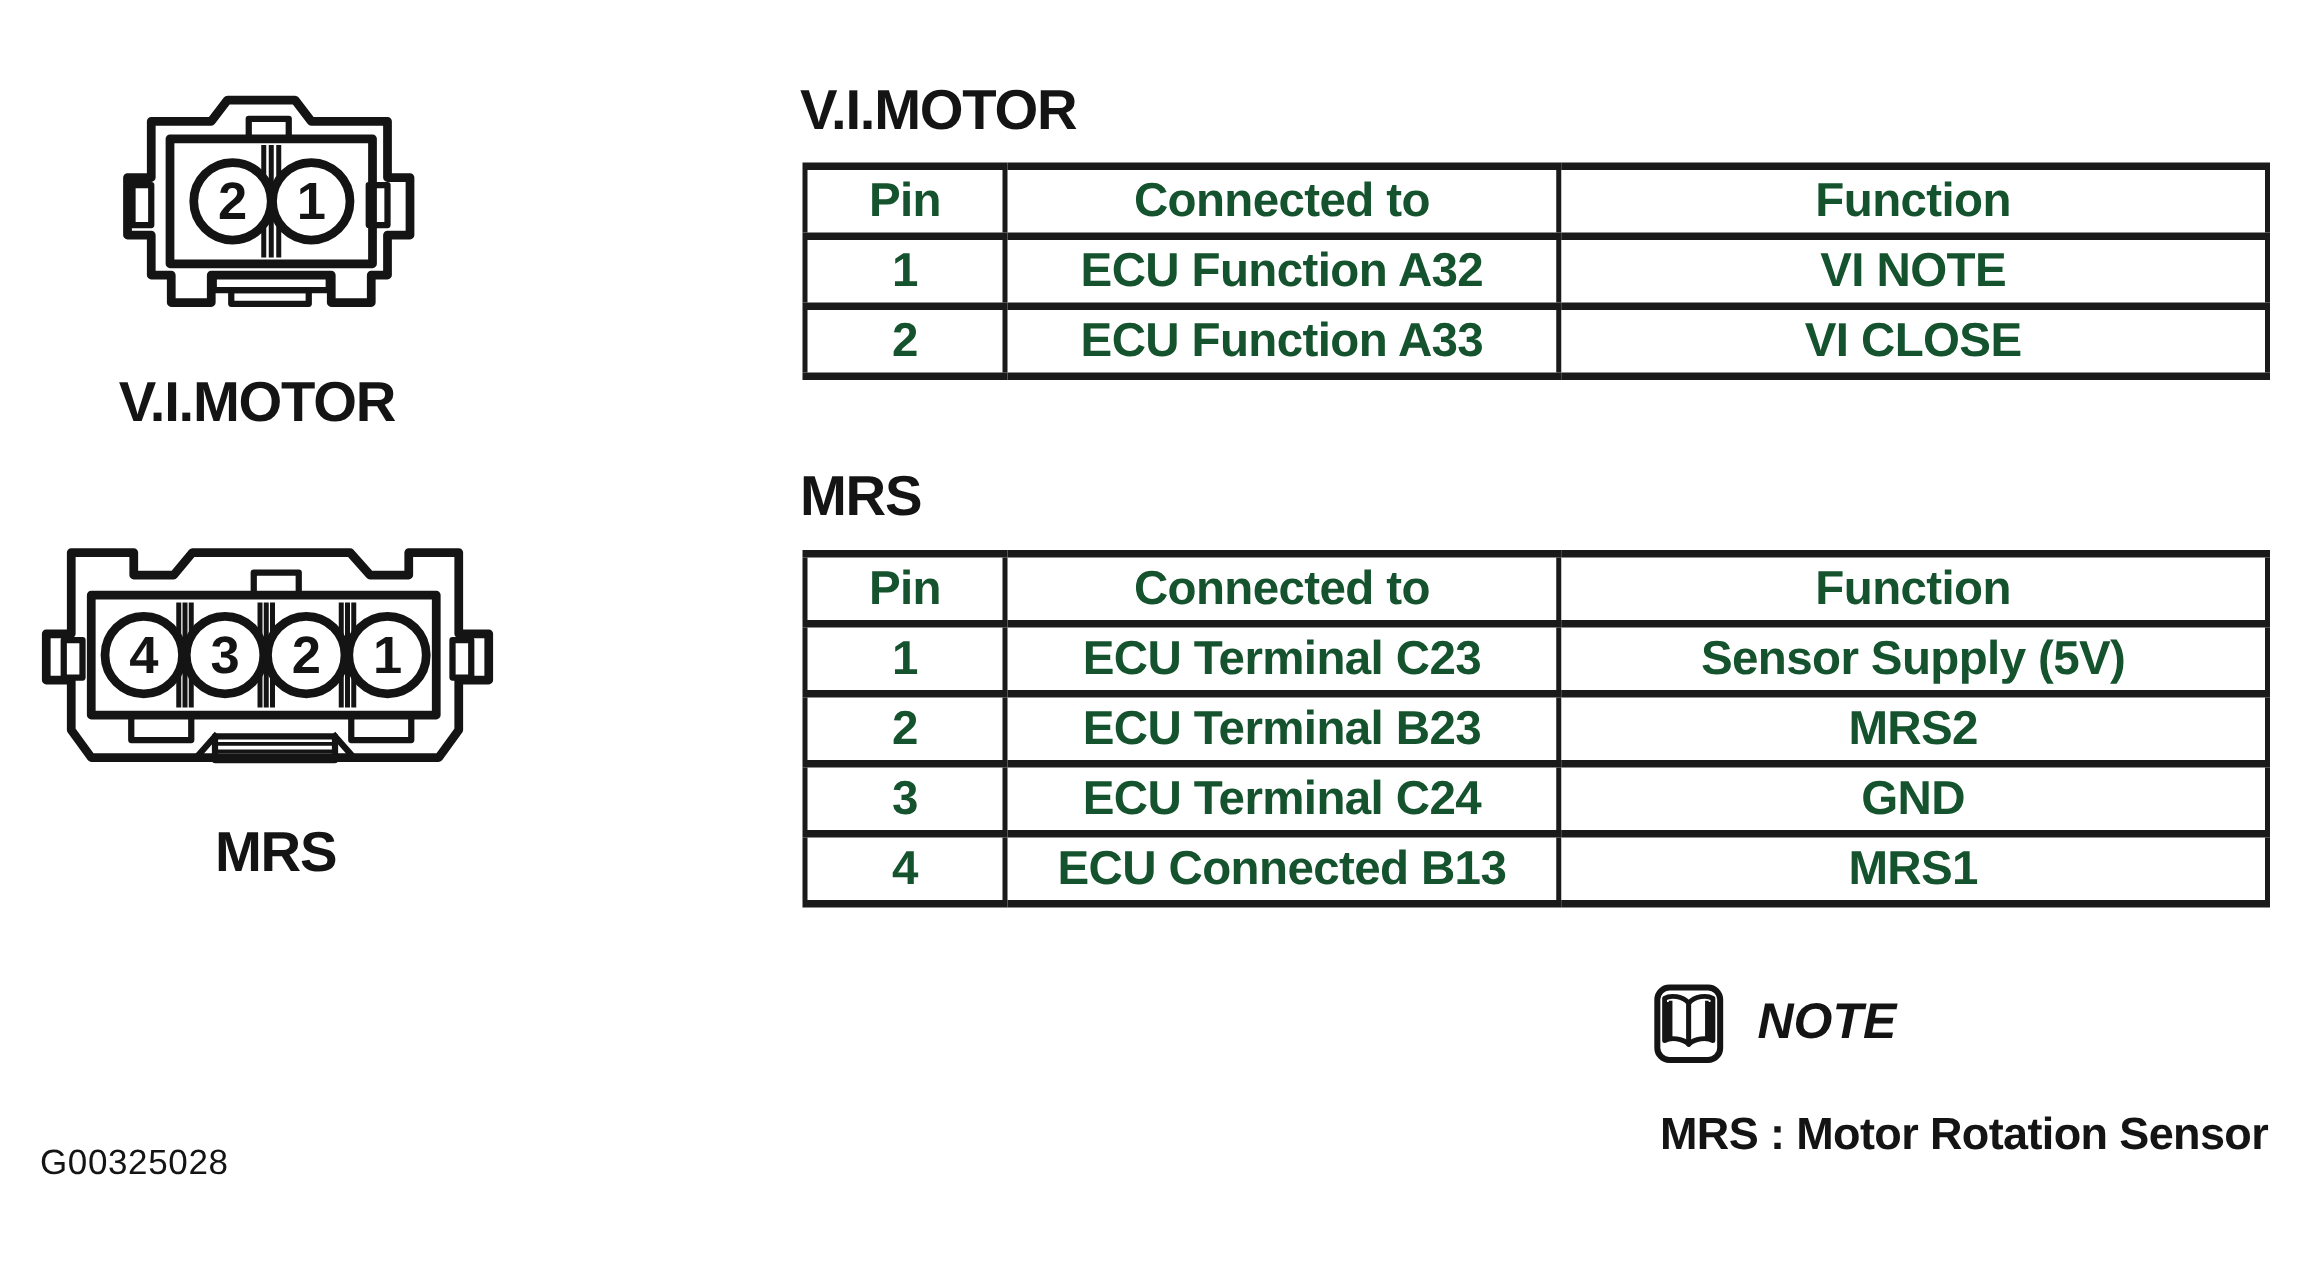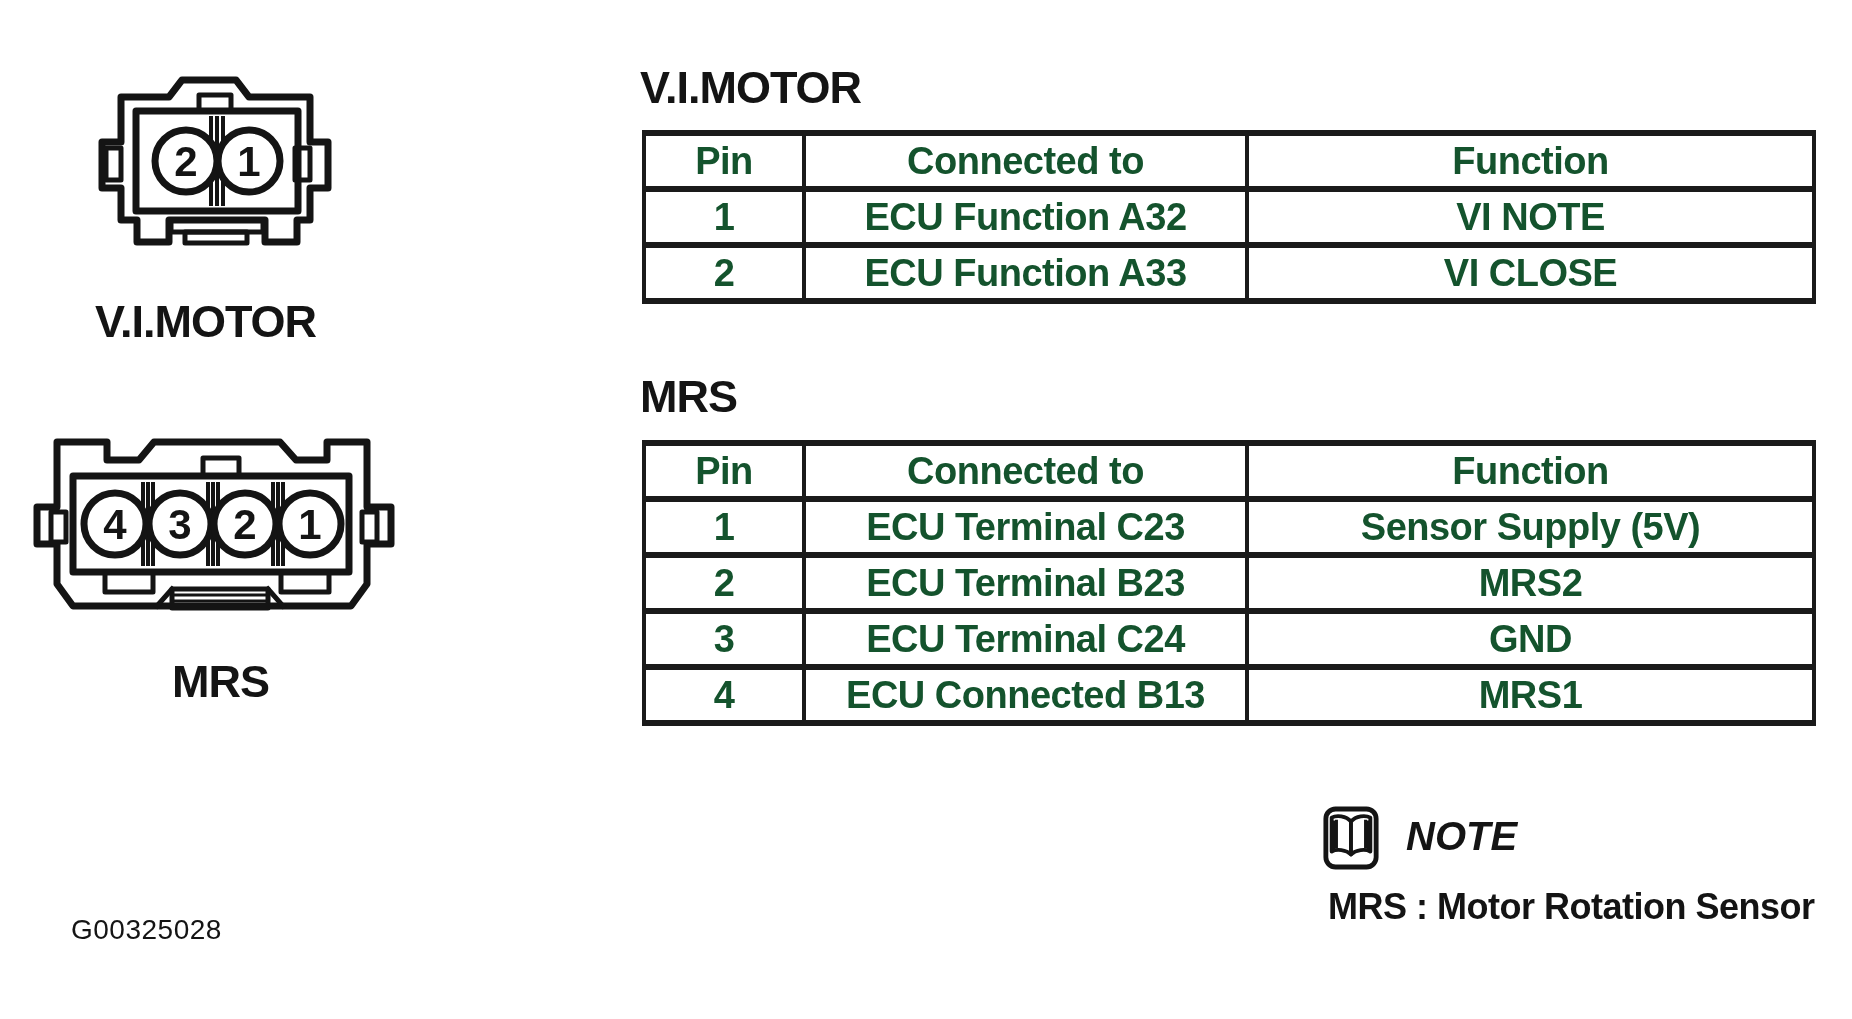--- a/index.html
+++ b/index.html
@@ -28,21 +28,21 @@
     font-family:"Liberation Sans",sans-serif;
   }
   .note-row{display:flex;align-items:center;gap:26px;}
   .note-label{
     font-size:40px;font-weight:bold;font-style:italic;letter-spacing:0px;
     white-space:nowrap;padding-bottom:4px;
   }
   .note-text{
     font-size:36px;font-weight:bold;letter-spacing:-0.5px;white-space:nowrap;
   }
-  .figure-code{font-size:28px;font-weight:normal;letter-spacing:0.5px;margin-left:39px;}
+  .figure-code{font-size:28px;font-weight:normal;letter-spacing:0.5px;}
   svg text{font-family:"Liberation Sans",sans-serif;font-weight:bold;fill:#141414;}
 </style>
 </head>
 <body>
 
 <svg class="abs" style="left:97px;top:70px;" width="236" height="180" viewBox="0 0 236 180">
   <g fill="none" stroke="#141414" stroke-linejoin="round" stroke-linecap="square">
 
     <path stroke-width="7" d="M 24,27 H 72 L 85,10 H 139 L 152,27 H 213 V 72 H 231 V 118 H 213 V 150 H 200 V 172 H 168 V 150 H 72 V 172 H 40 V 150 H 24 V 118 H 5 V 72 H 24 Z"></path>
 
@@ -162,21 +162,21 @@
         <td>GND</td>
       </tr>
       <tr>
         <td>4</td>
         <td>ECU Connected B13</td>
         <td>MRS1</td>
       </tr>
     </tbody>
   </table>
 
-<div class="abs note-row" style="left:1322px;top:804px;">
+<div class="abs note-row" style="left:1322px;top:785px;">
   <svg width="58" height="68" viewBox="0 0 60 70">
     <g fill="none" stroke="#141414" stroke-linejoin="round">
       <rect x="4" y="5" width="52" height="60" rx="10" stroke-width="5"></rect>
       <path stroke-width="4" fill="#ffffff" d="M 30,18 C 25,12 15,11 10,14 L 10,49 C 15,46 25,47 30,52 Z"></path>
       <path stroke-width="4" fill="#ffffff" d="M 30,18 C 35,12 45,11 50,14 L 50,49 C 45,46 35,47 30,52 Z"></path>
       <path stroke-width="3" d="M 30,18 V 52 M 12,17 V 47 M 15,16 V 46 M 48,17 V 47 M 45,16 V 46"></path>
     </g>
   </svg>
   <div class="note-label">NOTE</div>
 </div>

